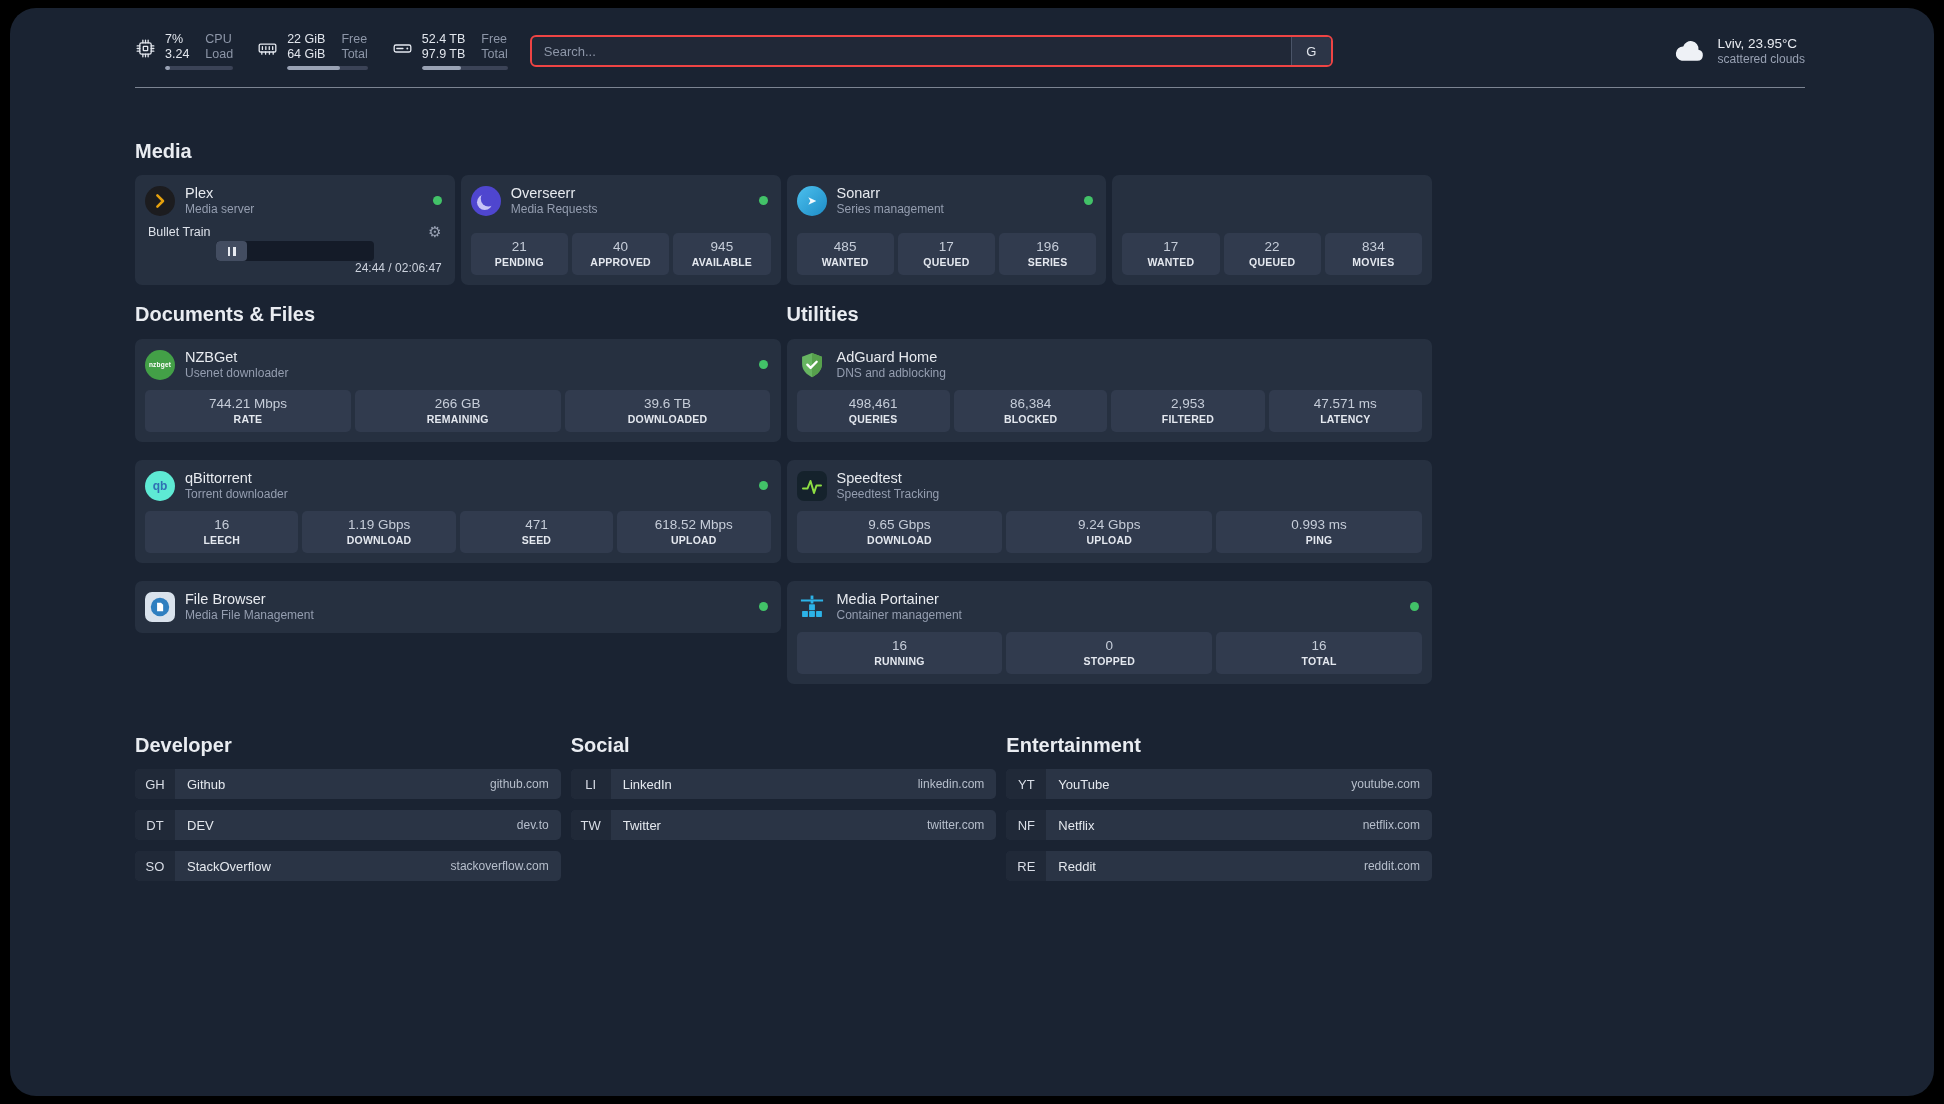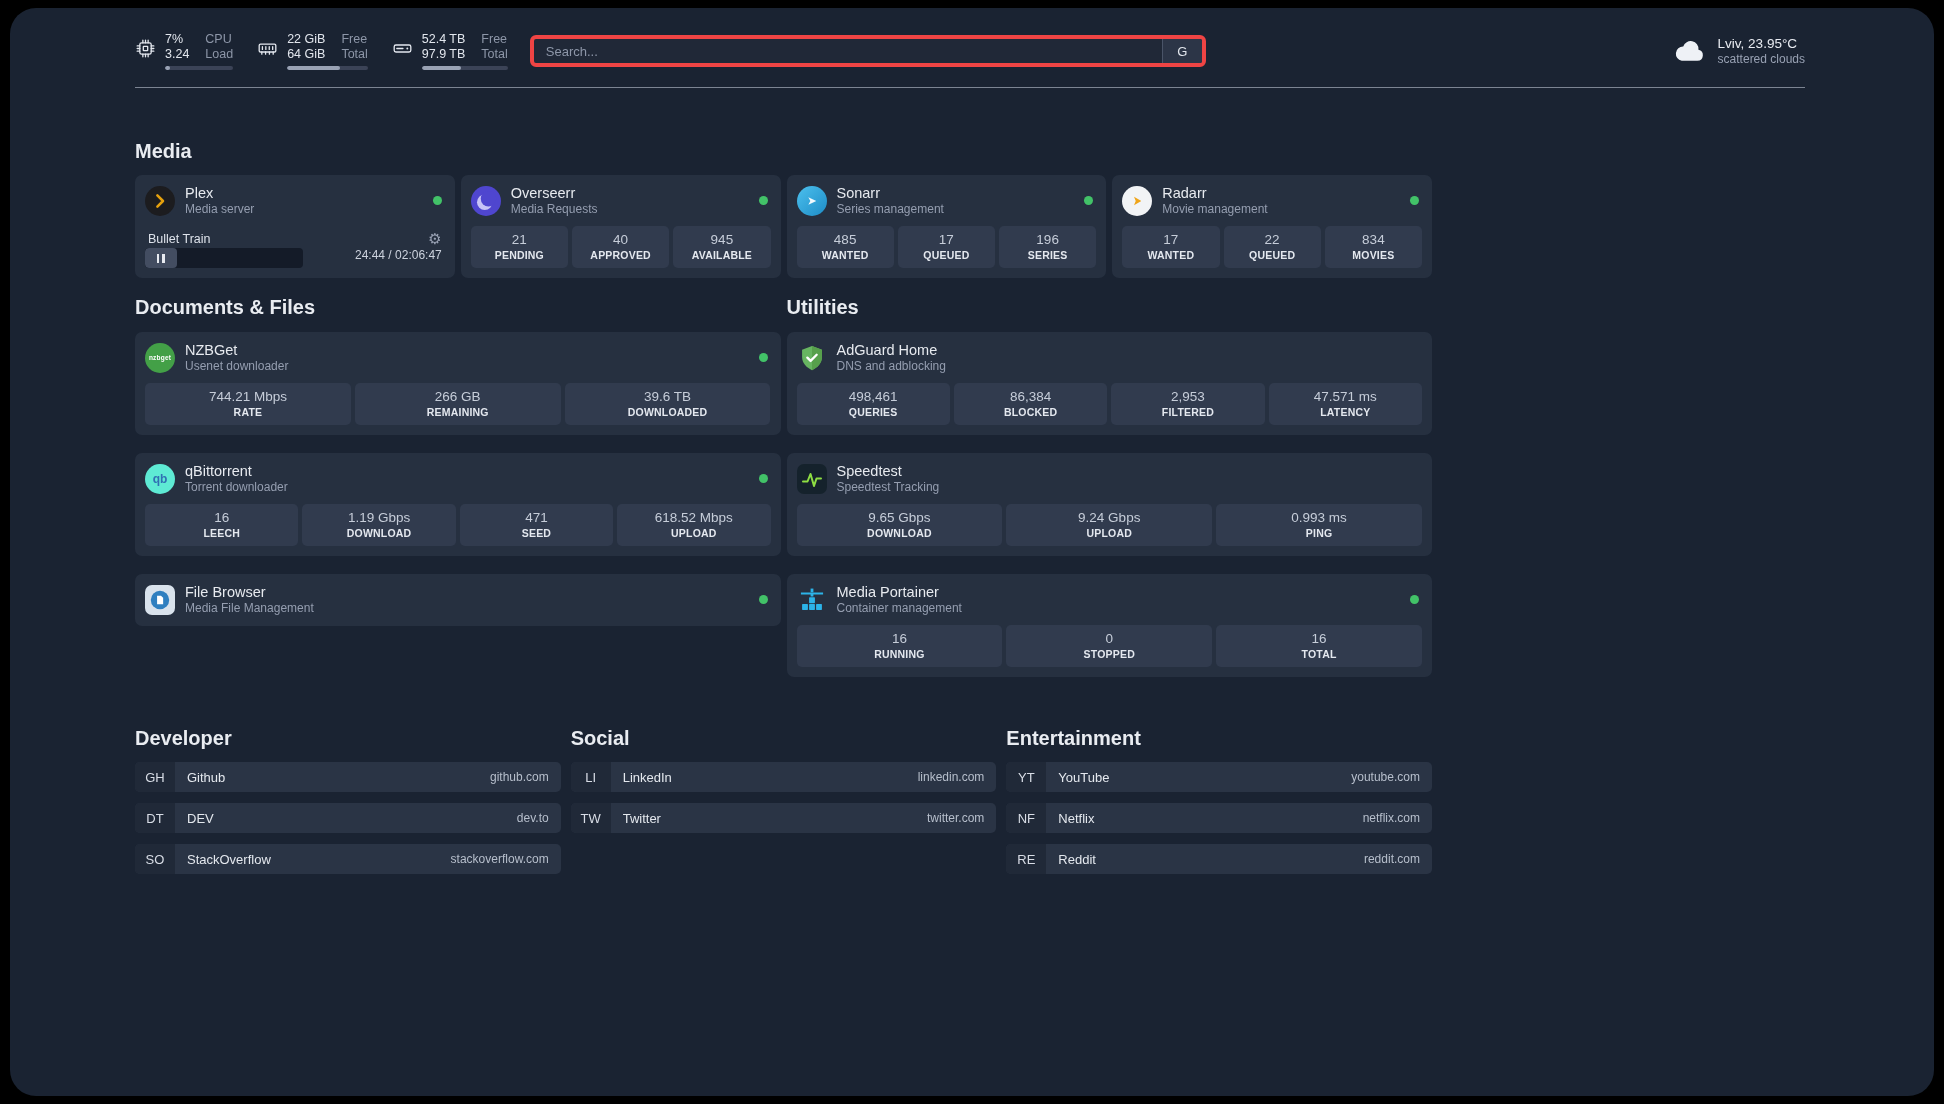--- a/index.html
+++ b/index.html
@@ -13,21 +13,21 @@
   .resource { display:flex; gap:9px; align-items:flex-start; }
   .res-icon { color:#e4e8ef; margin-top:6px; }
   .res-icon svg { width:21px; height:21px; display:block; }
   .res-body { display:flex; flex-direction:column; gap:4px; }
   .res-grid { display:grid; grid-template-columns:auto auto; column-gap:16px; font-size:12.5px; line-height:15px; }
   .res-grid .v { color:#e2e6ed; }
   .res-grid .l { color:#8d96a8; }
   .res-bar { height:4px; width:100%; background:#3b4357; border-radius:2px; overflow:hidden; }
   .res-bar i { display:block; height:100%; background:#99a2b4; border-radius:2px; }
 
-  .search { display:flex; height:32px; width:676px; margin-left:22px; border:4px solid #ef4444; border-radius:6px; overflow:hidden; background:#202837; }
+  .search { display:flex; height:32px; width:803px; margin-left:22px; border:2px solid #ef4444; border-radius:6px; overflow:hidden; background:#202837; }
   .search input { flex:1; background:transparent; border:none; outline:none; color:#dfe3ea; font-size:13px; padding:0 12px; font-family:inherit; }
   .search input::placeholder { color:#8d96a8; }
   .g-btn { width:40px; background:#2c3547; border:none; border-left:1px solid #4a5468; color:#e2e6ed; font-size:13px; cursor:pointer; font-family:inherit; }
 
   .weather { margin-left:auto; display:flex; align-items:center; gap:11px; cursor:default; }
   .weather svg { width:34px; height:26px; display:block; }
   .w1 { font-size:13.5px; color:#e8ebf1; line-height:17px; }
   .w2 { font-size:12px; color:#98a1b3; line-height:15px; }
 
   .divider { border-top:1px solid rgba(190,197,210,0.6); margin-top:17px; }
@@ -49,21 +49,21 @@
   .dot { width:9px; height:9px; border-radius:50%; background:#42c268; margin-left:auto; margin-right:3px; flex:0 0 auto; }
   .stats { display:flex; gap:4px; margin-top:auto; padding-top:9px; }
   .stat { flex:1; background:#313b4e; border-radius:5px; text-align:center; padding:5px 2px 6px; cursor:default; }
   .stat-value { font-size:13.5px; color:#c6cdd9; line-height:17px; }
   .stat-label { font-size:10.5px; font-weight:700; color:#e4e8ef; line-height:14px; letter-spacing:.2px; }
 
   
   .np-row1 { display:flex; align-items:center; justify-content:space-between; margin-top:auto; padding:7px 3px 0; }
   .np-title { font-size:12.5px; color:#dde2ea; }
   .gear { color:#98a1b3; font-size:15px; line-height:1; cursor:pointer; }
-  .np-row2 { display:flex; align-items:flex-start; margin-top:2px; }
+  .np-row2 { display:flex; align-items:center; margin-top:2px;flex-direction:column; }
   .np-bar { width:158px; height:20px; background:#141b28; border-radius:4px; display:flex; overflow:hidden; cursor:pointer; }
   .np-fill { background:#434d61; border-radius:4px; display:flex; align-items:center; justify-content:center; min-width:30px; }
   .pause { display:flex; gap:3px; }
   .pause i { display:block; width:2.5px; height:9px; background:#e8ebf1; }
   .np-time { margin-left:auto; font-size:12px; color:#ccd2dd; padding-right:3px; }
 
   .twocol { display:grid; grid-template-columns:1fr 1fr; gap:6px; margin-top:18px; }
   .col-cards { display:flex; flex-direction:column; gap:18px; margin-top:13px; }
 
   
@@ -275,32 +275,20 @@
             <div class="stat-label">QUEUED</div>
           </div>
           <div class="stat">
             <div class="stat-value">196</div>
             <div class="stat-label">SERIES</div>
           </div>
         </div>
       </div>
 
       <div class="card">
-        <div class="card-head">
-          <span class="app-icon ic-radarr">
-            <svg viewBox="0 0 24 24" width="16" height="16">
-                  <path d="M7.5 5.5l11 6.5-11 6.5 2.6-6.5z" fill="#efa51a"></path>
-                </svg>
-          </span>
-          <div class="card-titles">
-            <div class="card-name">Radarr</div>
-            <div class="card-sub">Movie management</div>
-          </div>
-          <span class="dot"></span>
-        </div>
         <div class="stats">
           <div class="stat">
             <div class="stat-value">17</div>
             <div class="stat-label">WANTED</div>
           </div>
           <div class="stat">
             <div class="stat-value">22</div>
             <div class="stat-label">QUEUED</div>
           </div>
           <div class="stat">

